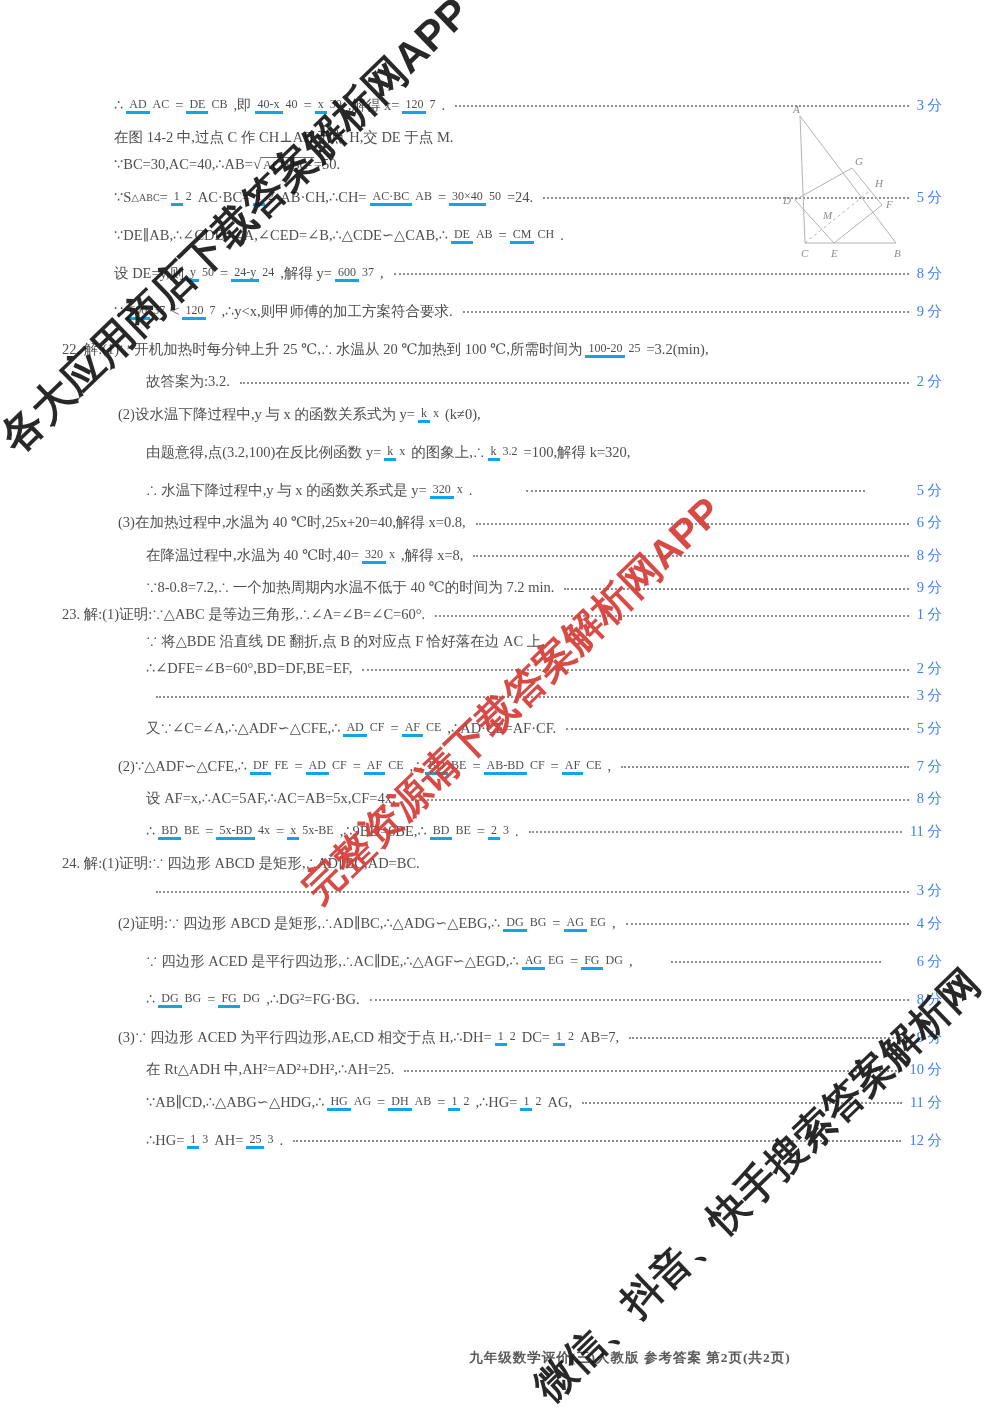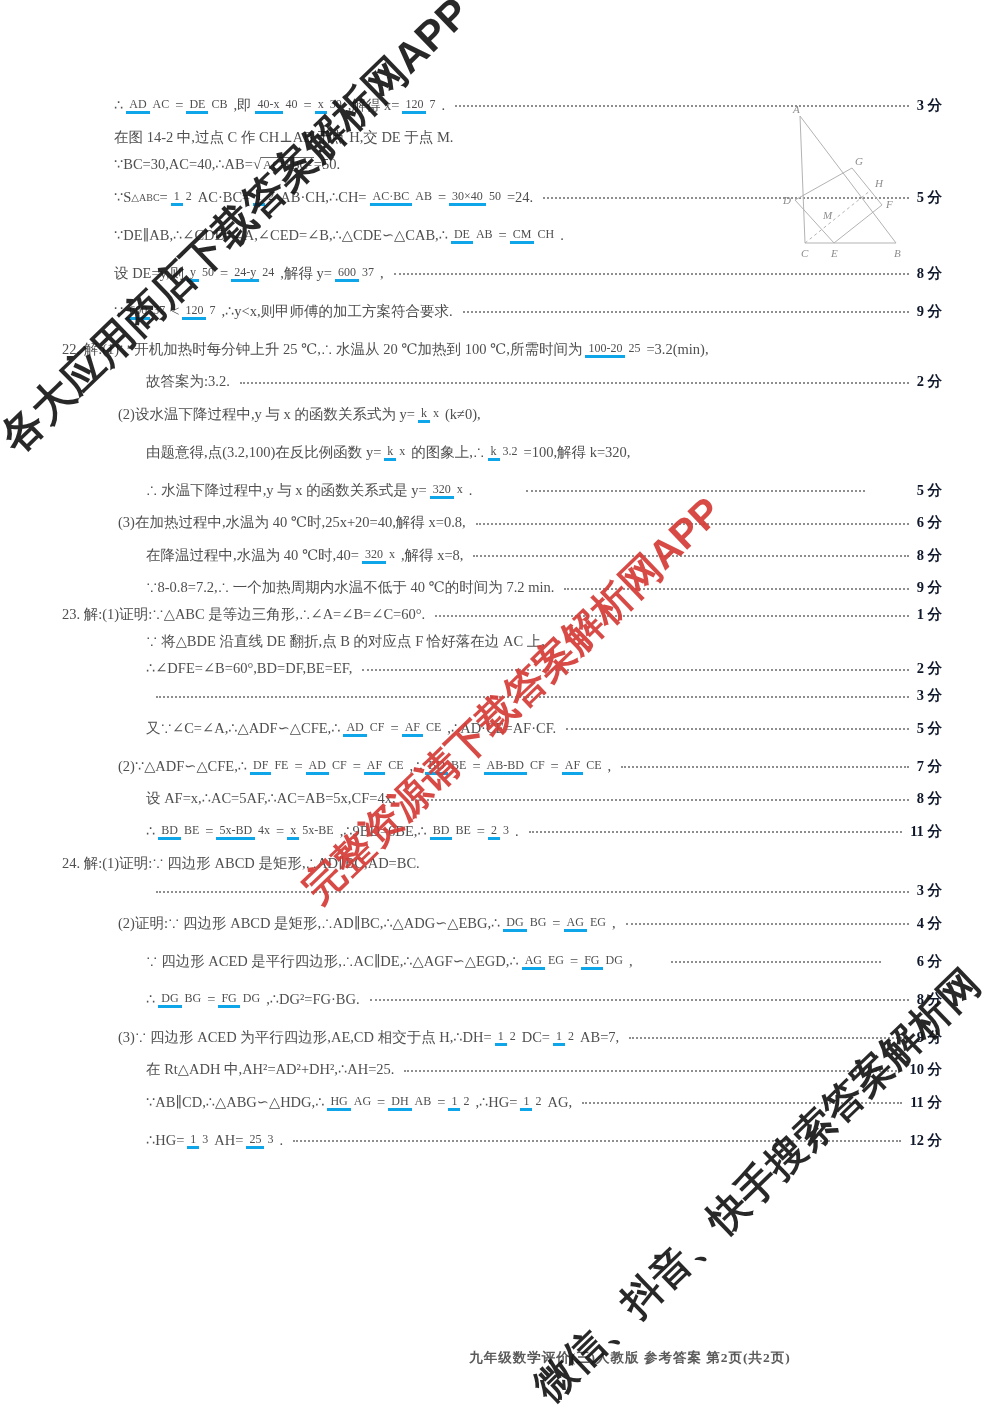--- a/index.html
+++ b/index.html
@@ -13,21 +13,21 @@
   .line .content>span{display:inline-block;}
   .frac{display:inline-flex;flex-direction:column;align-items:center;vertical-align:middle;
         margin:0 3px;font-size:12px;line-height:1.15;}
   .frac .num{border-bottom:3px solid #0ea5e9;padding:0 3px;}
   .frac .den{padding:0 3px;}
   sub{font-size:10px;}
   .sqrt{display:inline-flex;align-items:flex-start;}
   .sqrt .rad{font-size:15px;}
   .sqrt .expr{border-top:1px solid #6a6a6a;padding:0 2px;font-size:12.5px;}
   .dots{flex:1;min-width:18px;margin:0 8px 0 10px;border-bottom:2px dotted #8e8e8e;height:2px;align-self:center;}
-  .score{white-space:nowrap;color:#0f172a;font-weight:bold;}
+  .score{white-space:nowrap;color:#3b82f6;}
   .watermark{position:absolute;font-family:"Liberation Sans","DejaVu Sans",sans-serif;
              font-weight:bold;white-space:nowrap;opacity:0.92;pointer-events:none;z-index:5;}
   .figure{position:absolute;left:775px;top:95px;width:145px;height:170px;}
   .figure svg{width:100%;height:100%;}
   .figure text{font-size:11px;font-style:italic;fill:#8d8d8d;font-family:"Liberation Serif",serif;}
   .figure line,.figure polygon,.figure polyline{stroke:#b3b3b3;fill:none;stroke-width:1;}
   .footer{position:absolute;top:1349px;left:260px;width:740px;text-align:center;
           font-size:13.5px;font-weight:bold;color:#5a5a5a;letter-spacing:1px;}
 </style>
 </head>

